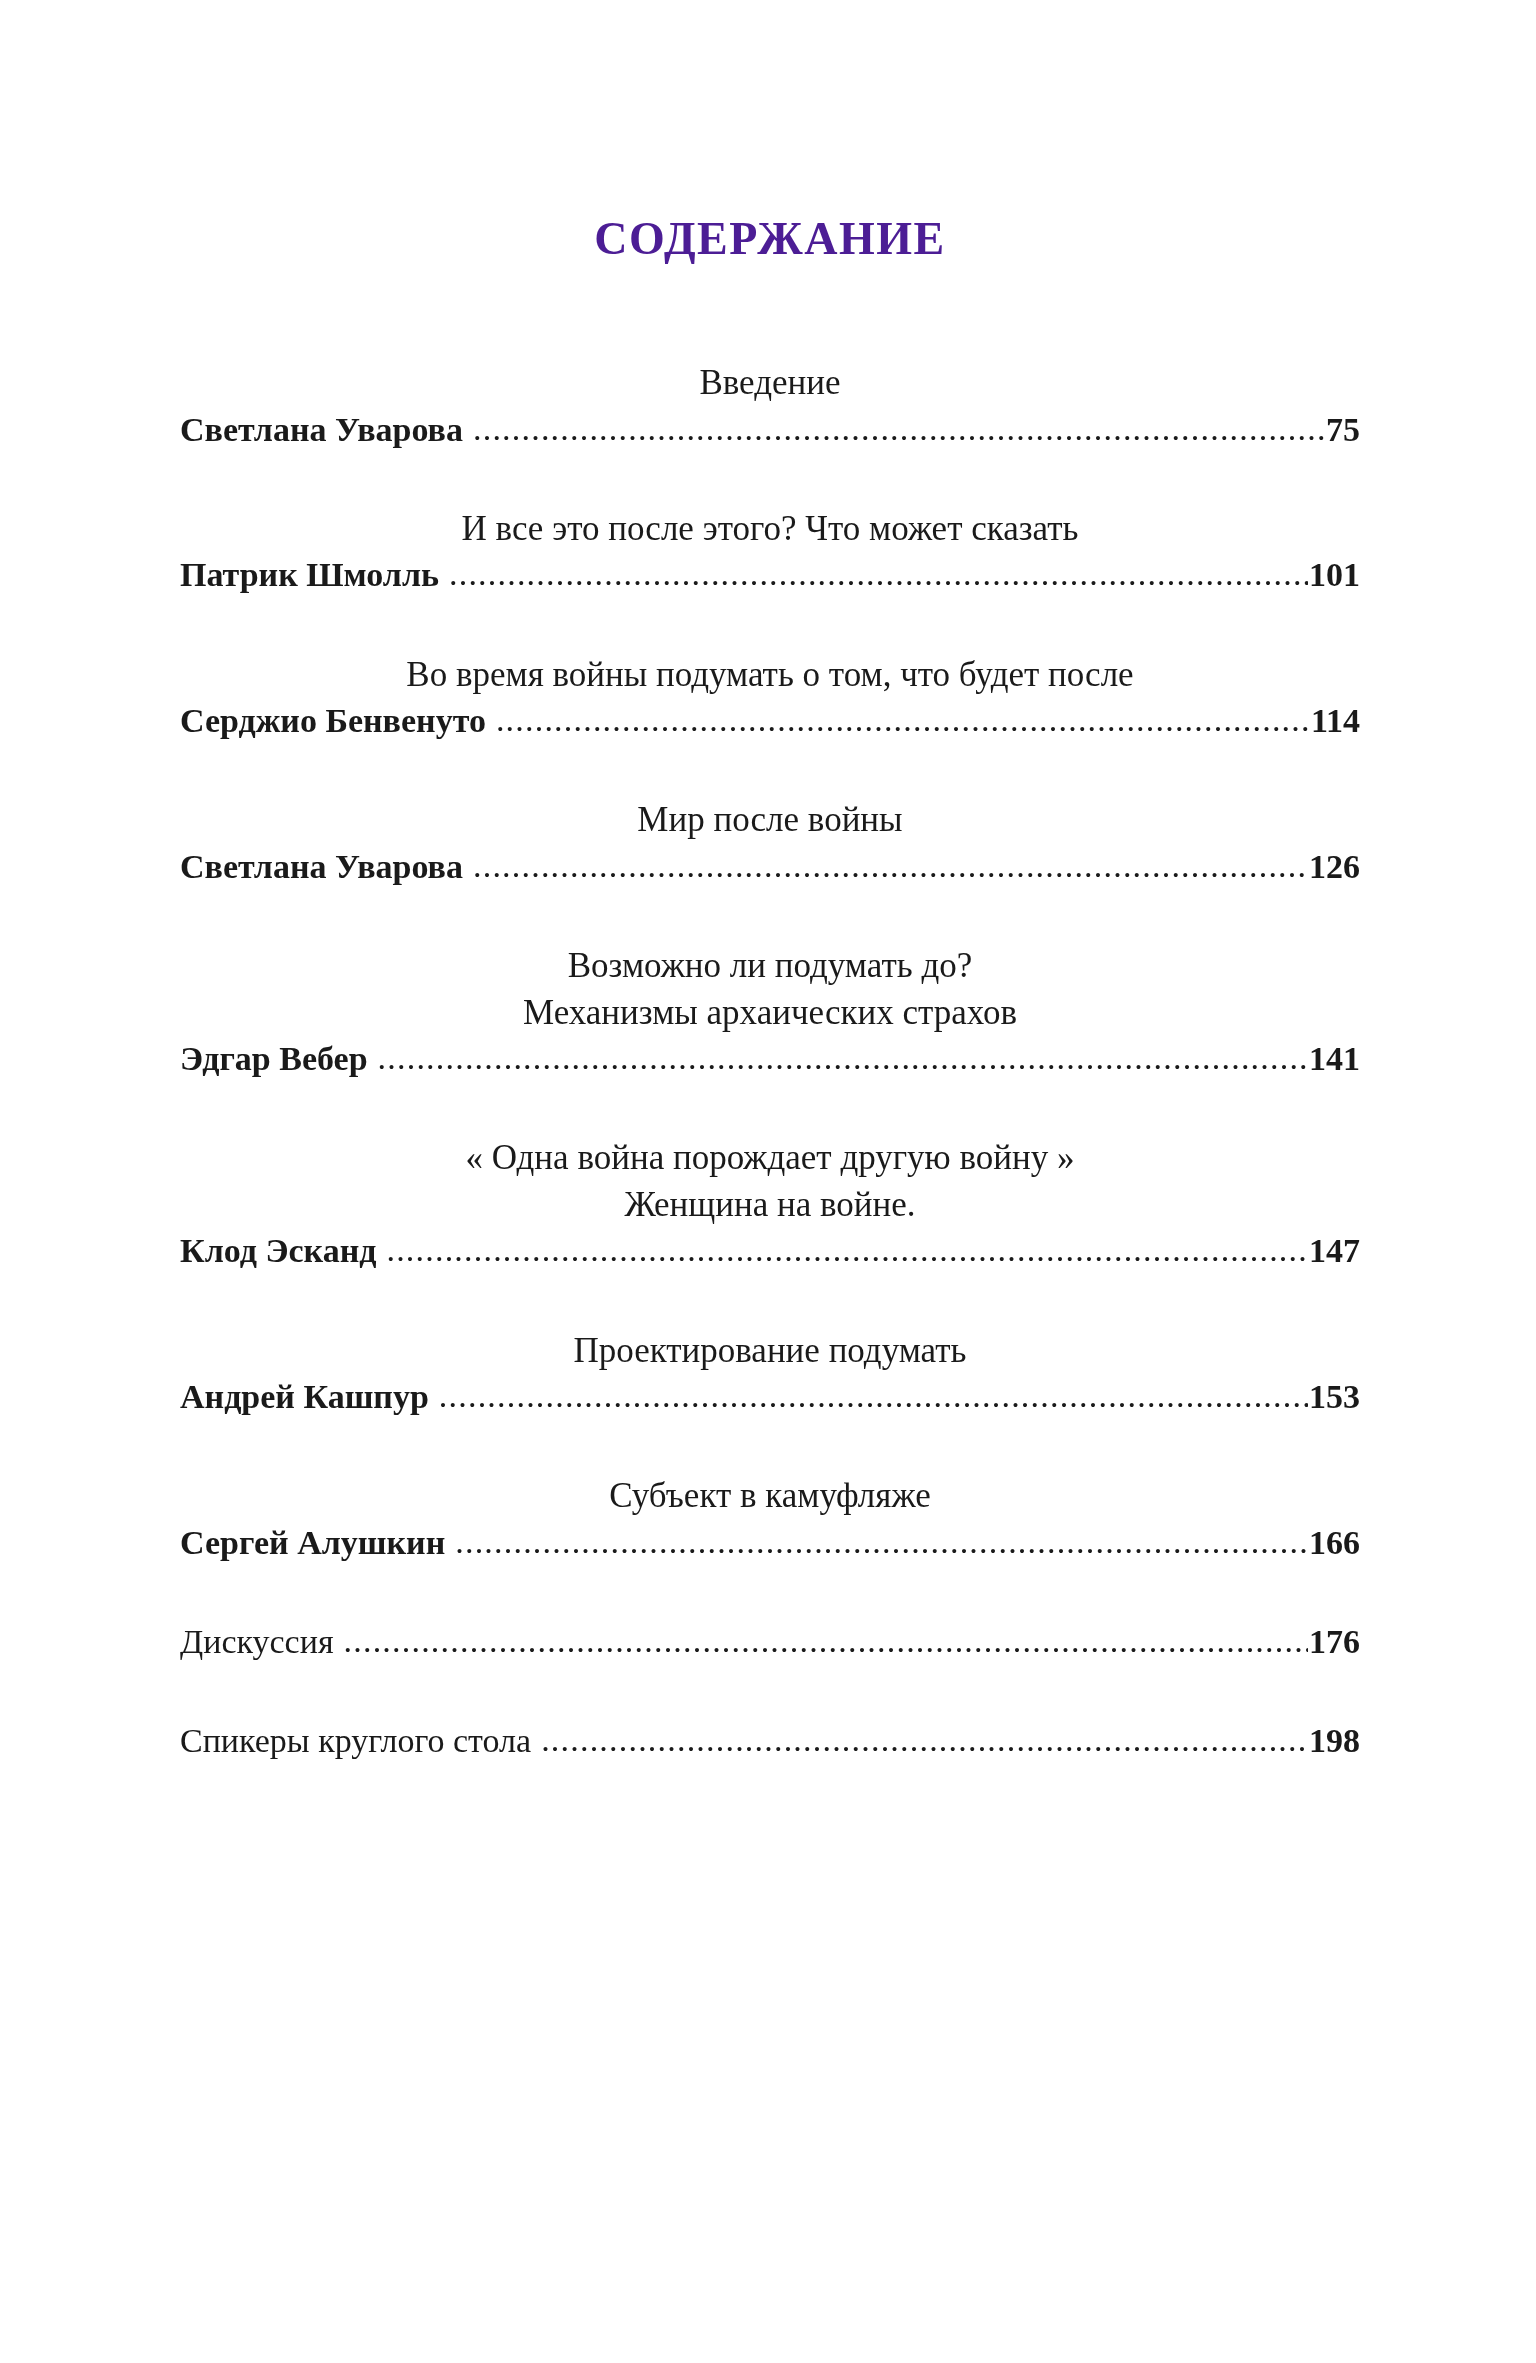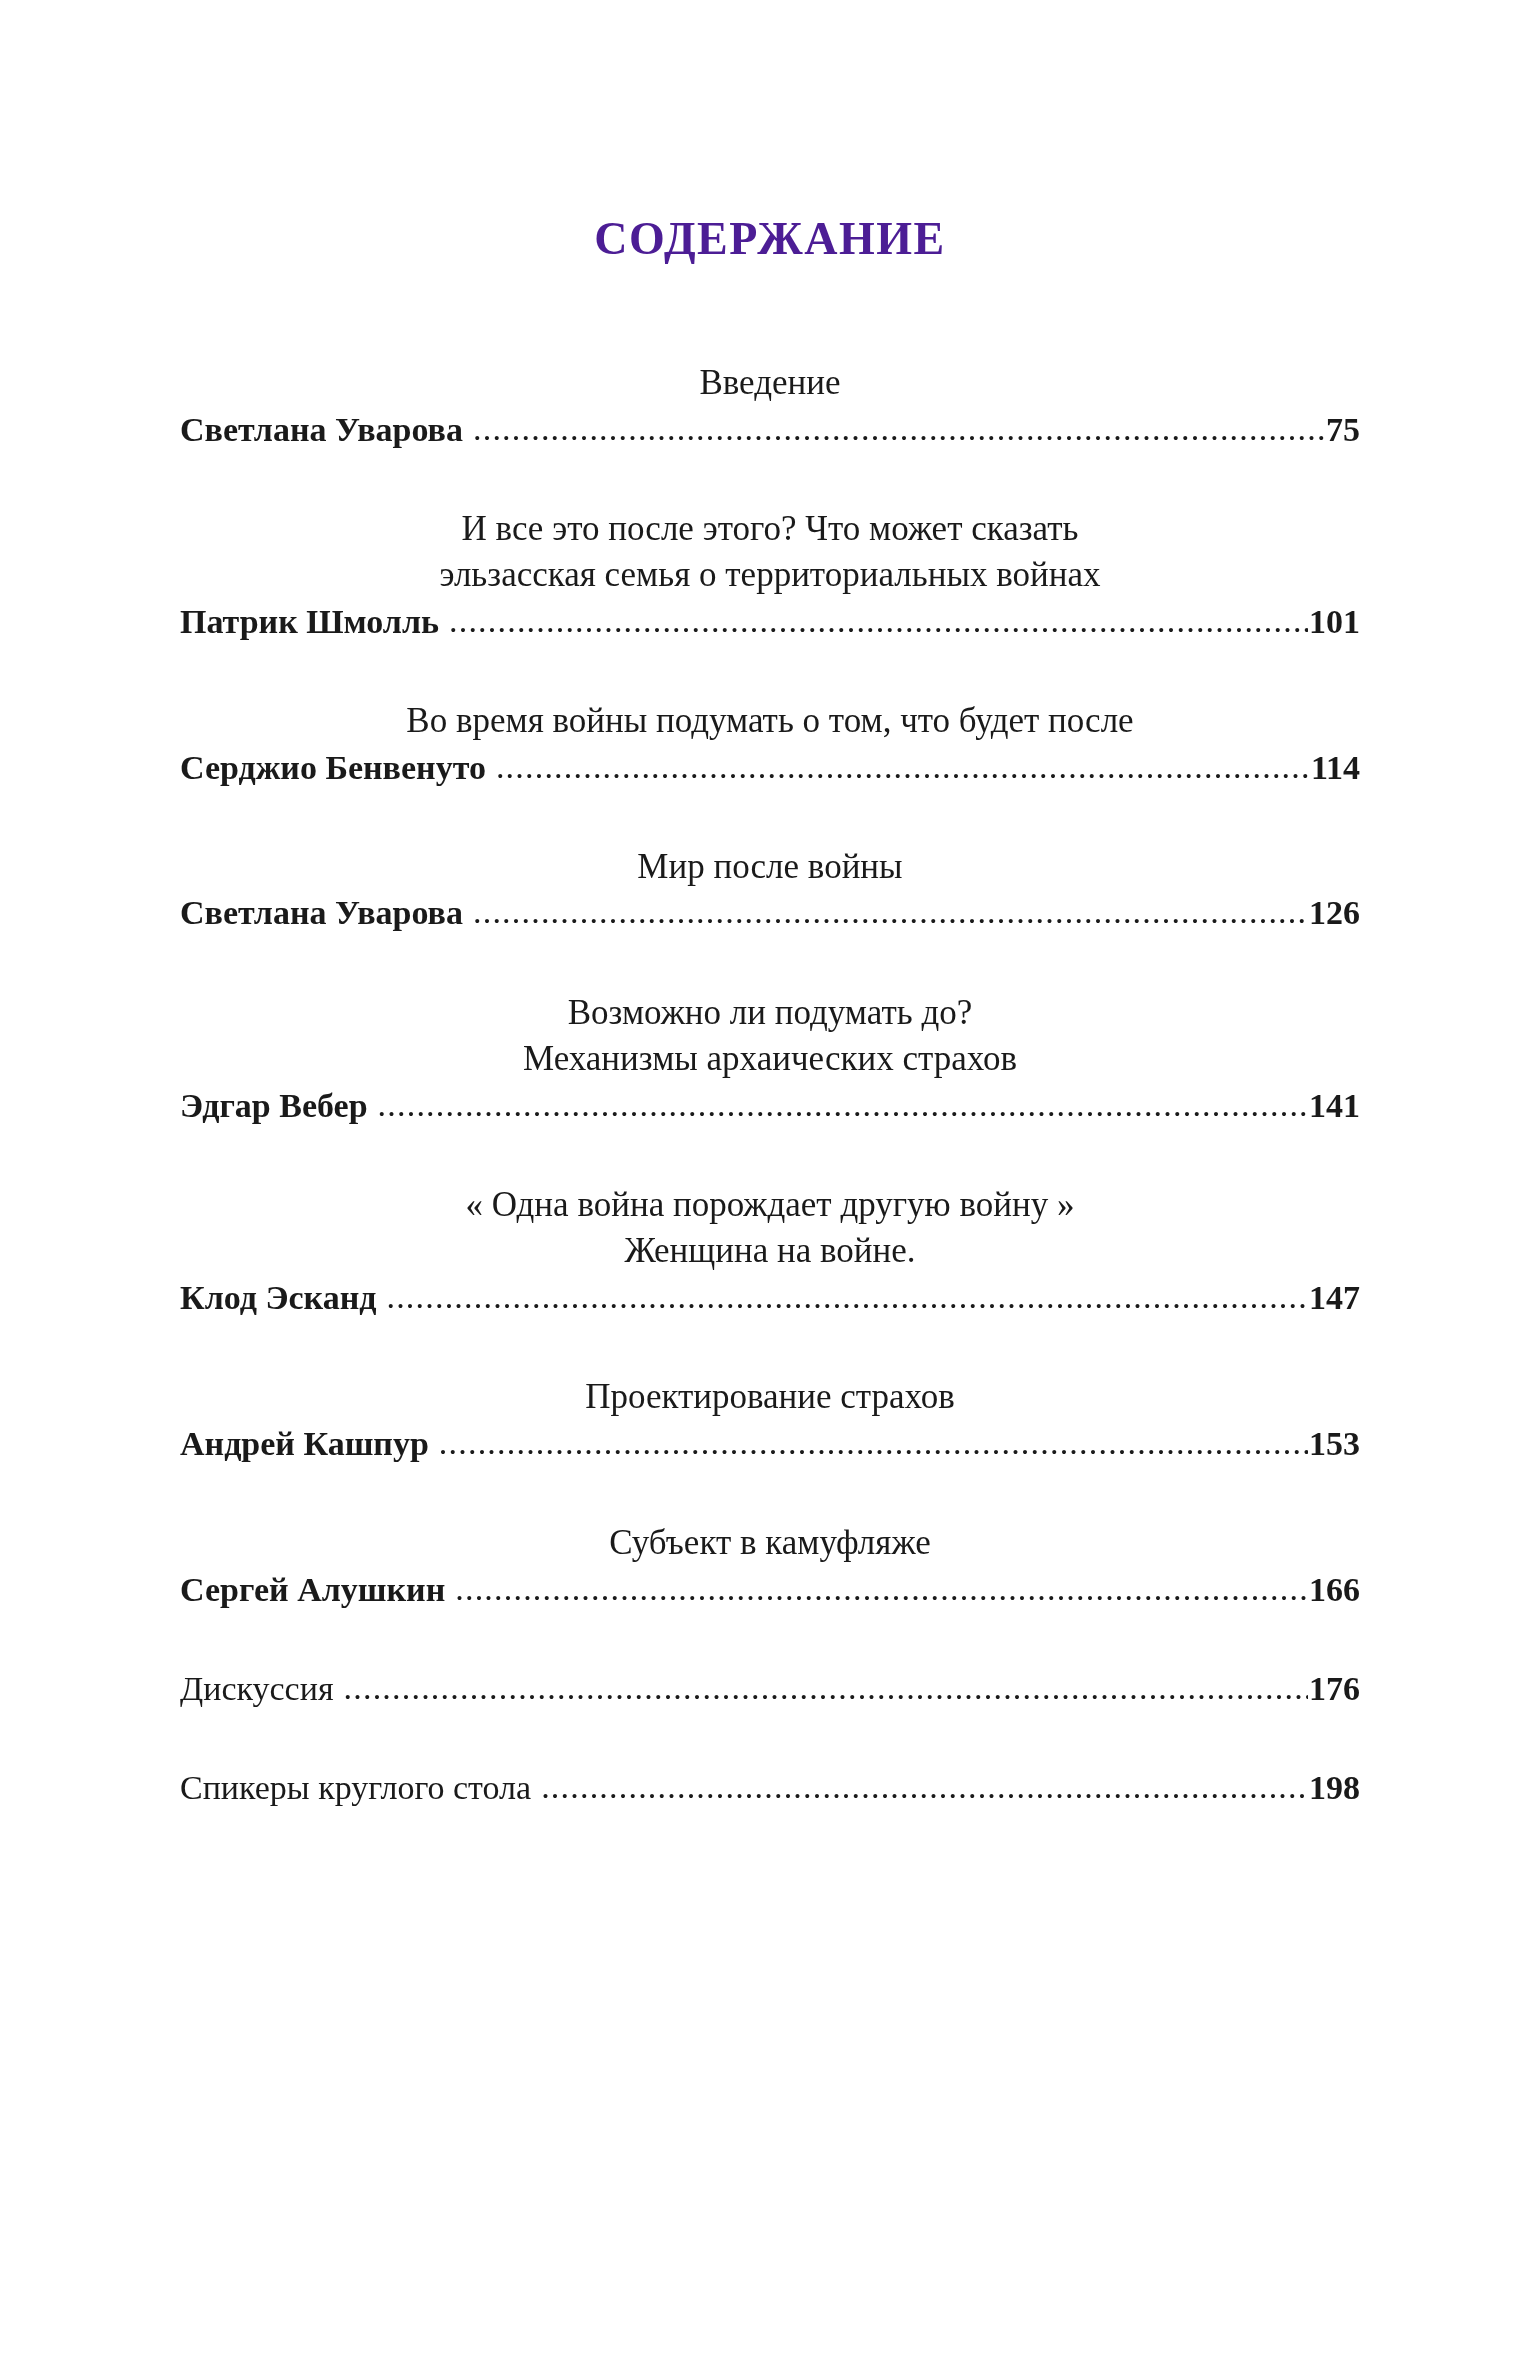--- a/index.html
+++ b/index.html
@@ -121,21 +121,20 @@
         <li class="entry">
           <div class="entry-title-line">Введение</div>
           <div class="leader-row">
             <span class="label bold">Светлана Уварова</span>
             <span class="dots">....................................................................................................................................................</span>
             <span class="page-num">75</span>
           </div>
         </li>
         <li class="entry">
           <div class="entry-title-line">И все это после этого? Что может сказать</div>
-          <div class="entry-title-line">эльзасская семья о территориальных войнах</div>
           <div class="leader-row">
             <span class="label bold">Патрик Шмолль</span>
             <span class="dots">....................................................................................................................................................</span>
             <span class="page-num">101</span>
           </div>
         </li>
         <li class="entry">
           <div class="entry-title-line">Во время войны подумать о том, что будет после</div>
           <div class="leader-row">
             <span class="label bold">Серджио Бенвенуто</span>
@@ -163,21 +162,21 @@
         <li class="entry">
           <div class="entry-title-line">« Одна война порождает другую войну »</div>
           <div class="entry-title-line">Женщина на войне.</div>
           <div class="leader-row">
             <span class="label bold">Клод Эсканд</span>
             <span class="dots">....................................................................................................................................................</span>
             <span class="page-num">147</span>
           </div>
         </li>
         <li class="entry">
-          <div class="entry-title-line">Проектирование страхов</div>
+          <div class="entry-title-line">Проектирование подумать</div>
           <div class="leader-row">
             <span class="label bold">Андрей Кашпур</span>
             <span class="dots">....................................................................................................................................................</span>
             <span class="page-num">153</span>
           </div>
         </li>
         <li class="entry">
           <div class="entry-title-line">Субъект в камуфляже</div>
           <div class="leader-row">
             <span class="label bold">Сергей Алушкин</span>

